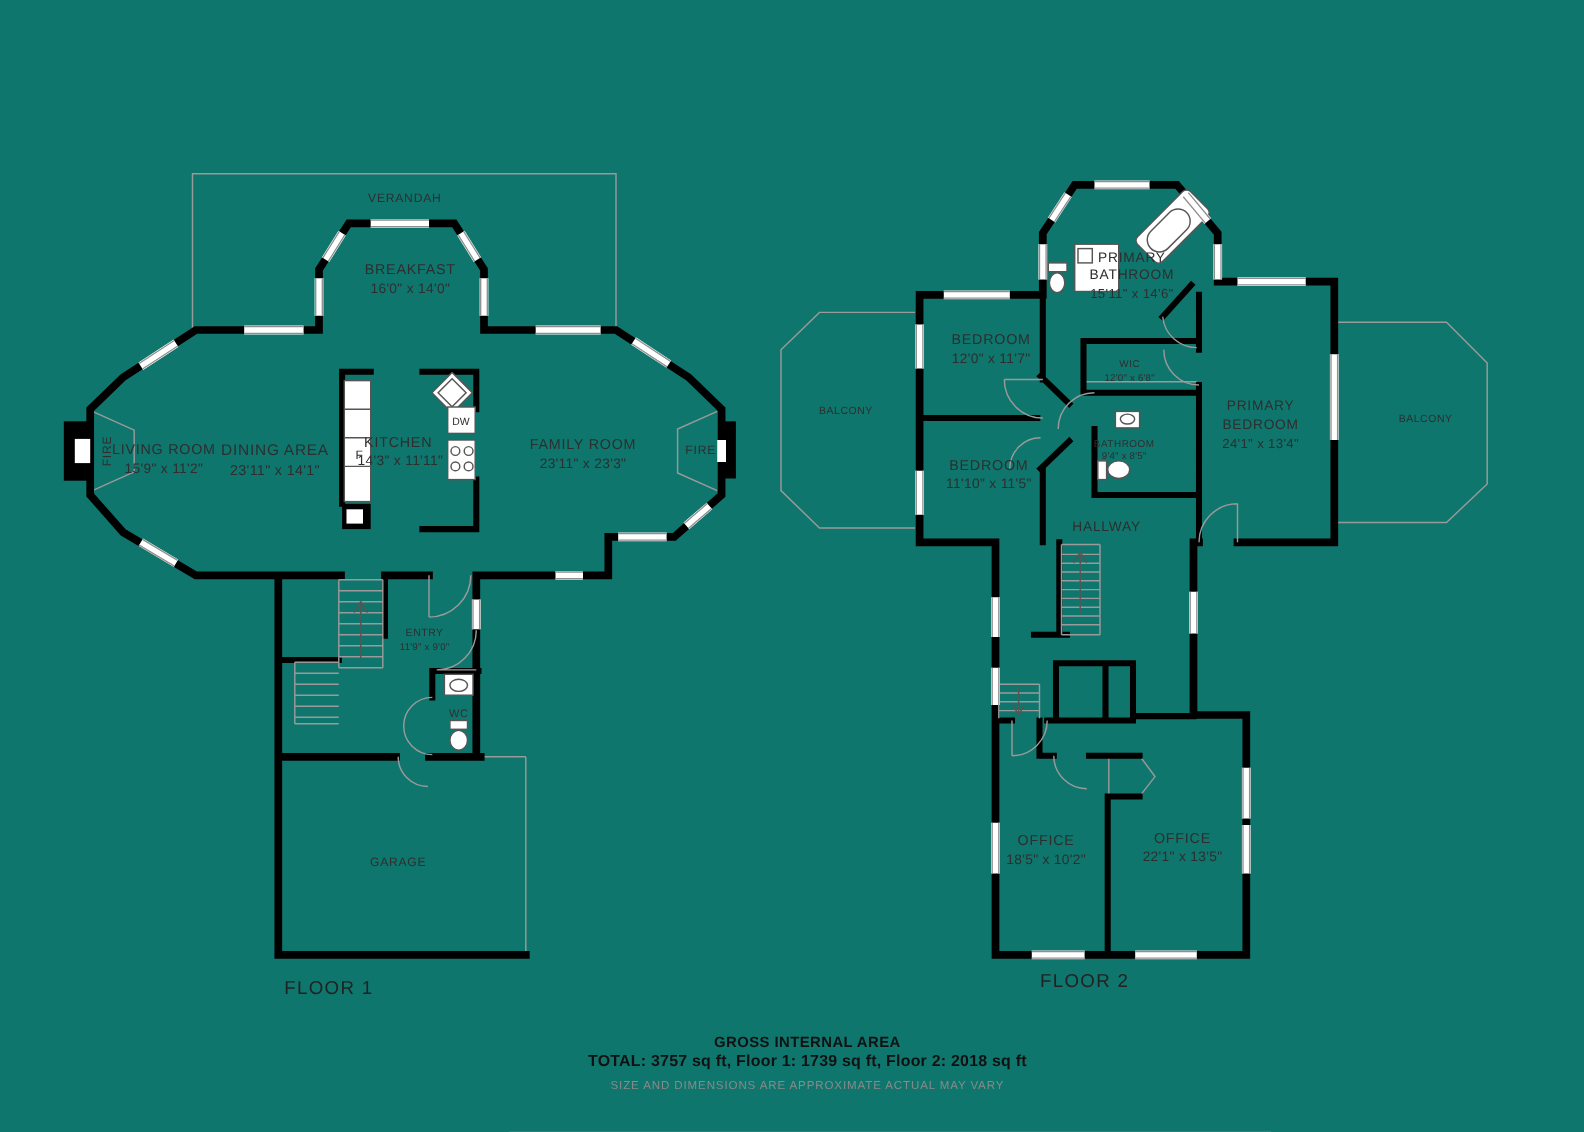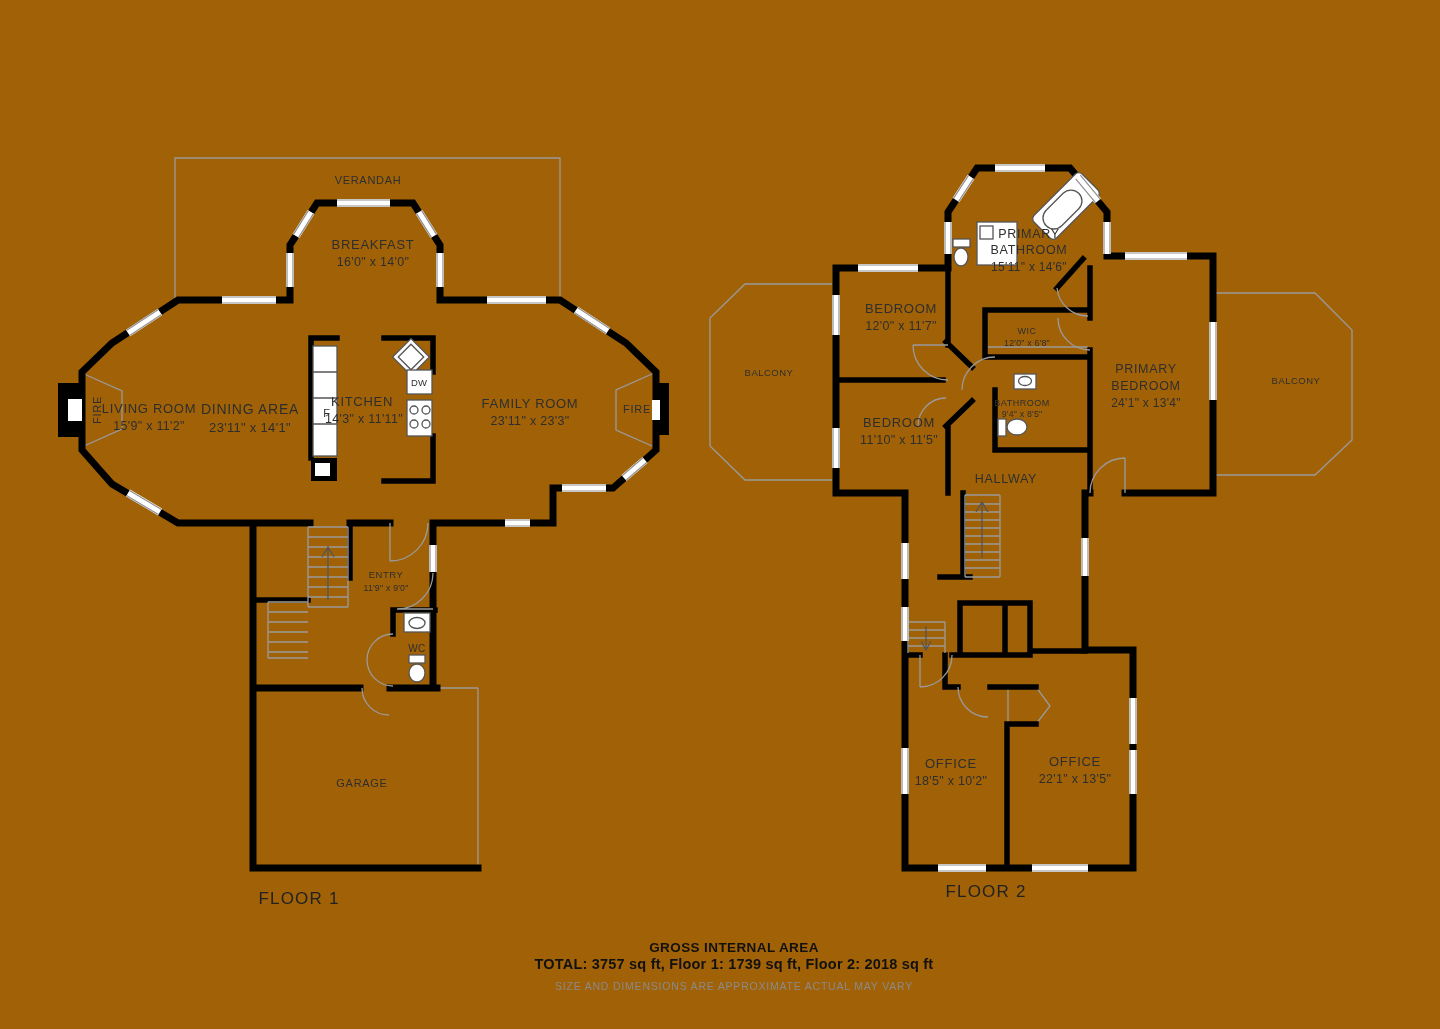--- a/index.html
+++ b/index.html
@@ -1,16 +1,16 @@
 <!DOCTYPE html>
 <html><head>
 <meta charset="utf-8">
 <style>
   html,body{margin:0;padding:0;background:#ffffff;}
-  .canvas{position:relative;width:1440px;height:1029px;background:#a16207;overflow:hidden;}
+  .canvas{position:relative;width:1440px;height:1029px;background:#0f766e;overflow:hidden;}
   svg{display:block;}
   svg text{font-family:"Liberation Sans",sans-serif;fill:#2e2e2e;text-anchor:middle;}
   .rm{font-size:13px;letter-spacing:.7px}
   .rm14{font-size:14px;letter-spacing:.7px}
   .dm{font-size:12.5px;letter-spacing:.3px}
   .dm13{font-size:13px;letter-spacing:.3px}
   .dm12{font-size:12px;letter-spacing:.3px}
   .pbm{font-size:12.5px;letter-spacing:.7px}
   .lab11{font-size:11px;letter-spacing:.7px}
   .sm{font-size:9.5px;letter-spacing:.5px}

